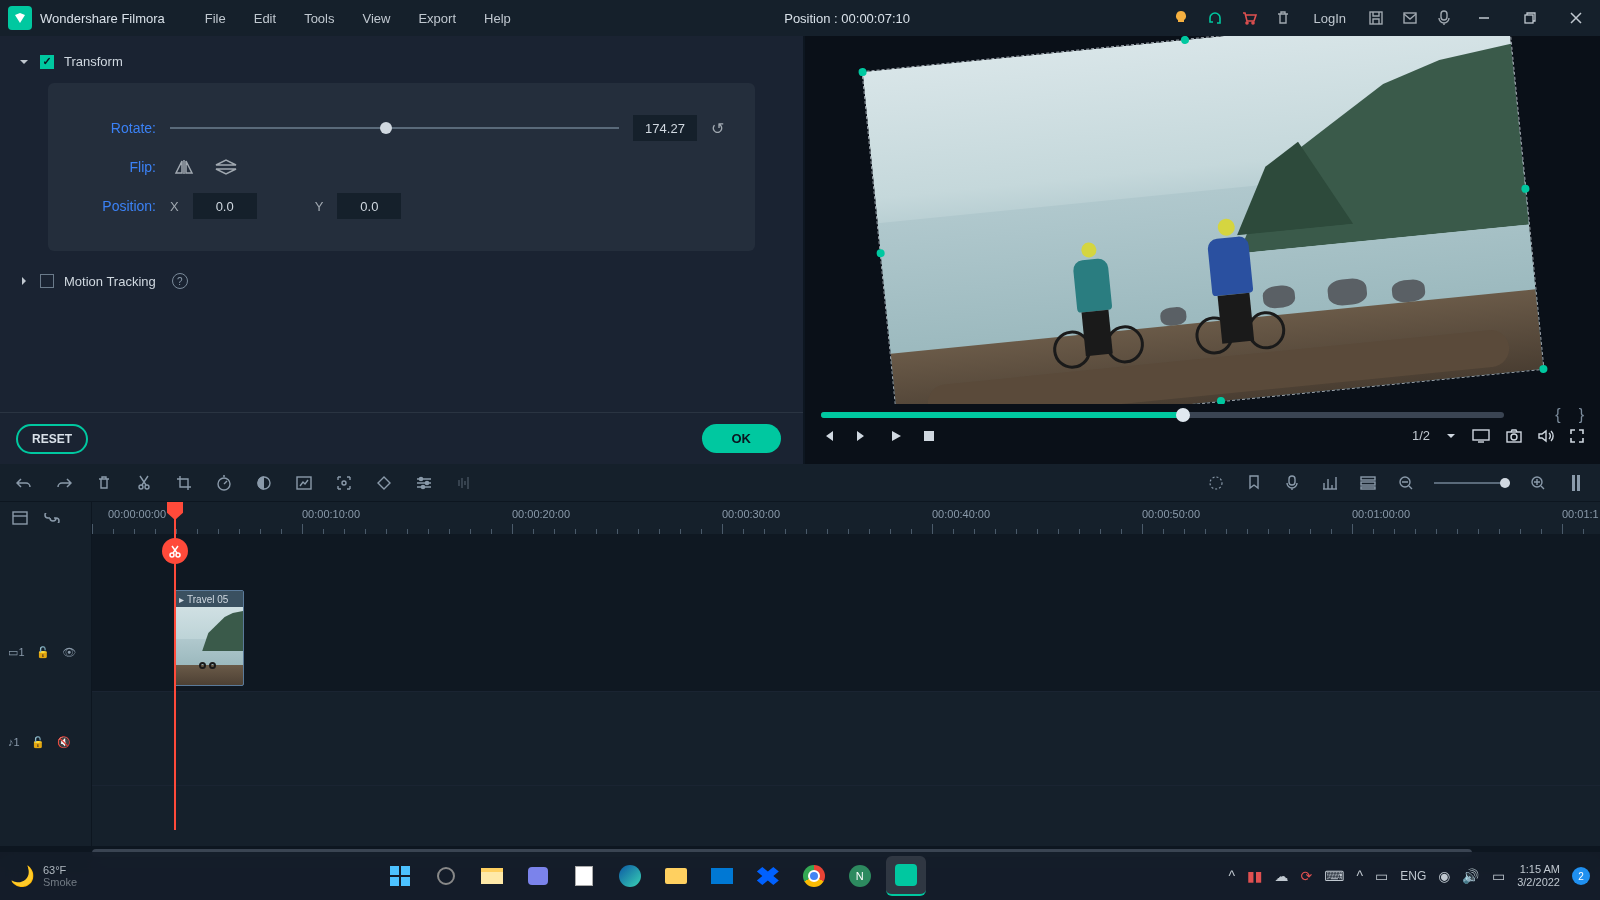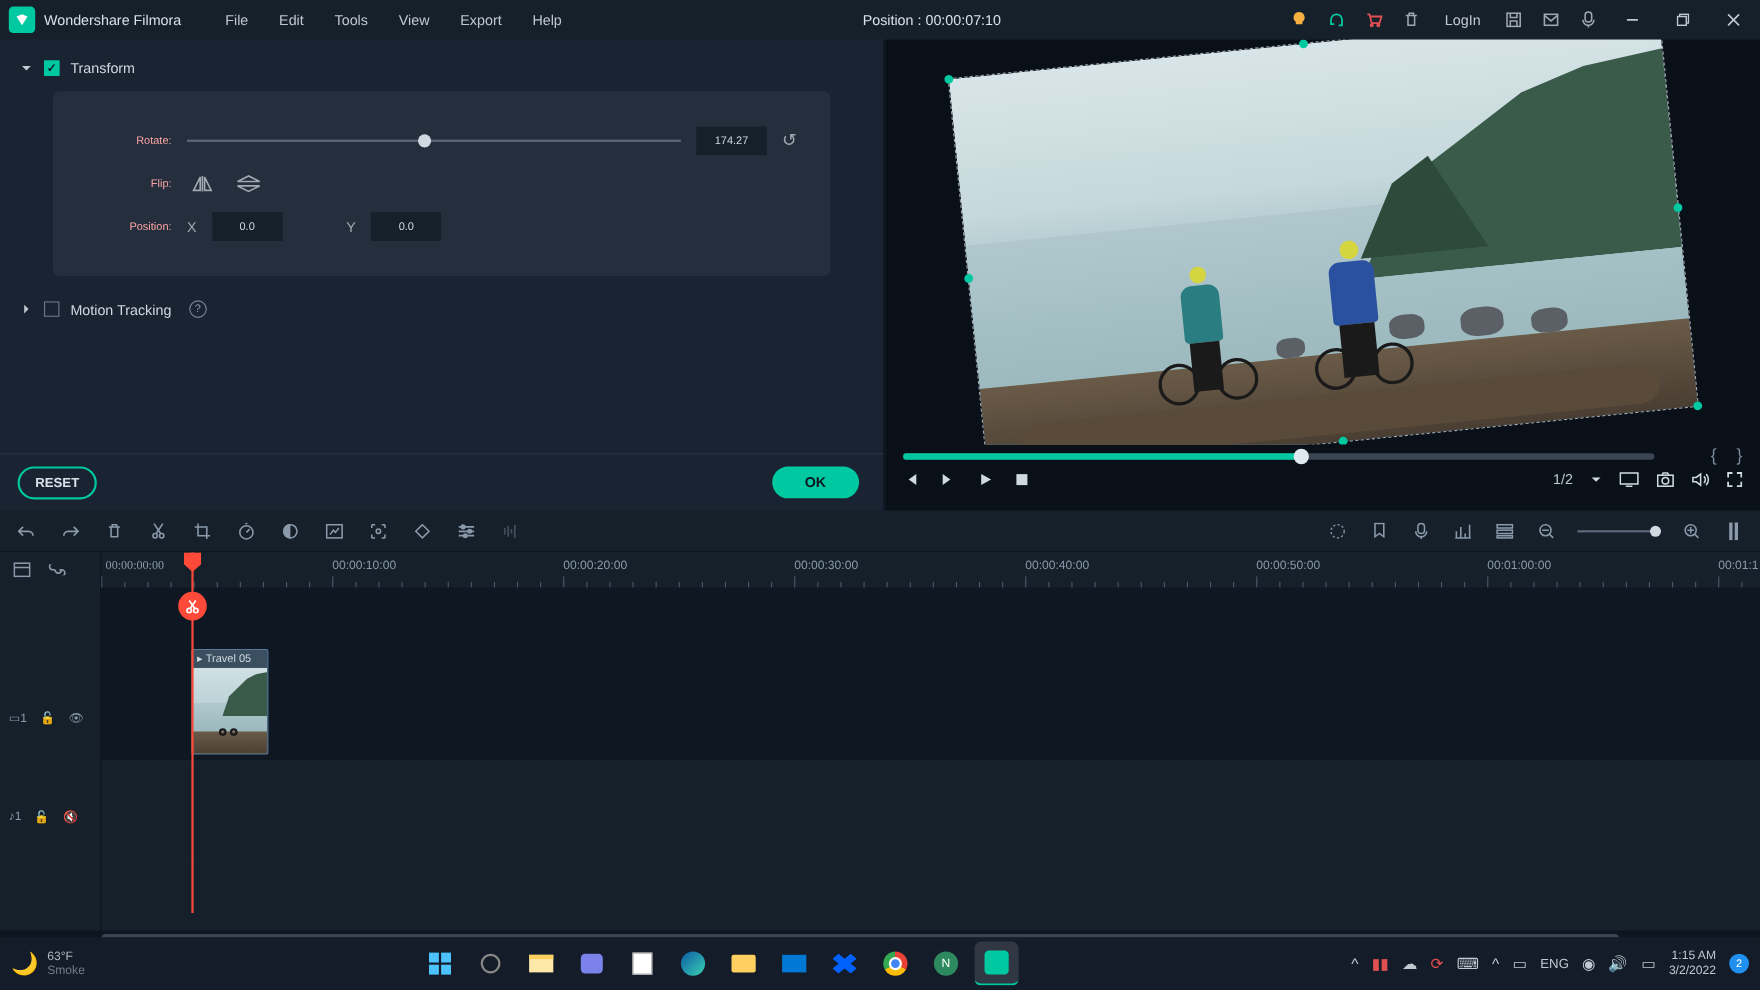--- a/index.html
+++ b/index.html
@@ -25,24 +25,24 @@
 .tab.active { color: #00c8a0; border-bottom: 3px solid #00c8a0; }
 .props-scroll { flex: 1; overflow-y: auto; padding: 12px 18px; }
 .section-header { display: flex; align-items: center; gap: 10px; padding: 6px 0; }
 .caret { width: 12px; height: 12px; display: inline-flex; align-items: center; justify-content: center; cursor: pointer; }
 .checkbox { width: 14px; height: 14px; border: 1px solid #6a7a8a; background: transparent; display: inline-flex; align-items: center; justify-content: center; cursor: pointer; }
 .checkbox.checked { background: #00c8a0; border-color: #00c8a0; }
 .checkbox.checked::after { content: '✓'; color: #0a1620; font-size: 11px; font-weight: bold; }
 .sect-label { font-size: 13px; color: #d0d8e0; }
 .transform-body { background: #242e3c; border-radius: 6px; padding: 18px 24px; margin: 8px 30px 16px 30px; }
 .prop-row { display: flex; align-items: center; gap: 14px; margin: 14px 0; }
-.prop-label { width: 84px; text-align: right; font-size: 10px; color: #fca5a5; }
+.prop-label { width: 84px; text-align: right; font-size: 14px; color: #3b82f6; }
 .slider { flex: 1; height: 2px; background: #5a6a7a; position: relative; cursor: pointer; }
 .slider-thumb { position: absolute; width: 12px; height: 12px; border-radius: 50%; background: #d0d8e0; top: -5px; transform: translateX(-50%); }
-.num-input { width: 64px; height: 26px; background: #15202b; color: #d0d8e0; border: none; text-align: center; font-size: 10px; }
+.num-input { width: 64px; height: 26px; background: #15202b; color: #d0d8e0; border: none; text-align: center; font-size: 13px; }
 .reset-icon { width: 20px; cursor: pointer; color: #a0a8b0; font-size: 16px; }
 .flip-btn { width: 28px; height: 24px; display: flex; align-items: center; justify-content: center; cursor: pointer; color: #a0a8b0; }
 .pos-lab { color: #a0a8b0; font-size: 13px; }
 .help-icon { width: 16px; height: 16px; border: 1px solid #7a8a9a; border-radius: 50%; display: inline-flex; align-items: center; justify-content: center; font-size: 10px; color: #8a9aaa; margin-left: 6px; }
 .footer-btns { height: 52px; display: flex; align-items: center; padding: 0 16px; border-top: 1px solid #2a3442; }
 .reset-btn { border: 2px solid #00c8a0; color: #d8e0e8; background: transparent; padding: 6px 14px; border-radius: 16px; font-size: 12px; font-weight: bold; cursor: pointer; }
 .ok-btn { background: #00c8a0; color: #0a1620; padding: 7px 30px; border-radius: 16px; font-size: 13px; font-weight: bold; cursor: pointer; border: none; margin-left: auto; margin-right: 6px; }
 
 .right-panel { flex: 1; background: #0a1018; display: flex; flex-direction: column; }
 .preview { flex: 1; position: relative; overflow: hidden; display: flex; align-items: center; justify-content: center; }
@@ -507,21 +507,21 @@
           </span>
         <span class="tl-tool">
             <svg width="16" height="10" viewBox="0 0 16 10" stroke="#8a9aaa" fill="none" stroke-width="1.5">
               <path d="M6 5H4a3 3 0 010-6h0M6 5a3 3 0 006 0M10 5h2a3 3 0 010 6"></path>
             </svg>
           </span>
       </div>
     </div>
     <div class="tl-body">
       <div class="ruler" id="ruler">
-          <div class="ruler-mark" style="left: 4px; font-family: Liberation Serif, serif;">00:00:00:00</div>
+          <div class="ruler-mark" style="left: 16px;">00:00:00:00</div>
           <div class="tick major" style="left: 0px;"></div>
           <div class="tick minor" style="left: 21px;"></div>
           <div class="tick minor" style="left: 42px;"></div>
           <div class="tick minor" style="left: 63px;"></div>
           <div class="tick minor" style="left: 84px;"></div>
           <div class="tick minor" style="left: 105px;"></div>
           <div class="tick minor" style="left: 126px;"></div>
           <div class="tick minor" style="left: 147px;"></div>
           <div class="tick minor" style="left: 168px;"></div>
           <div class="tick minor" style="left: 189px;"></div>

